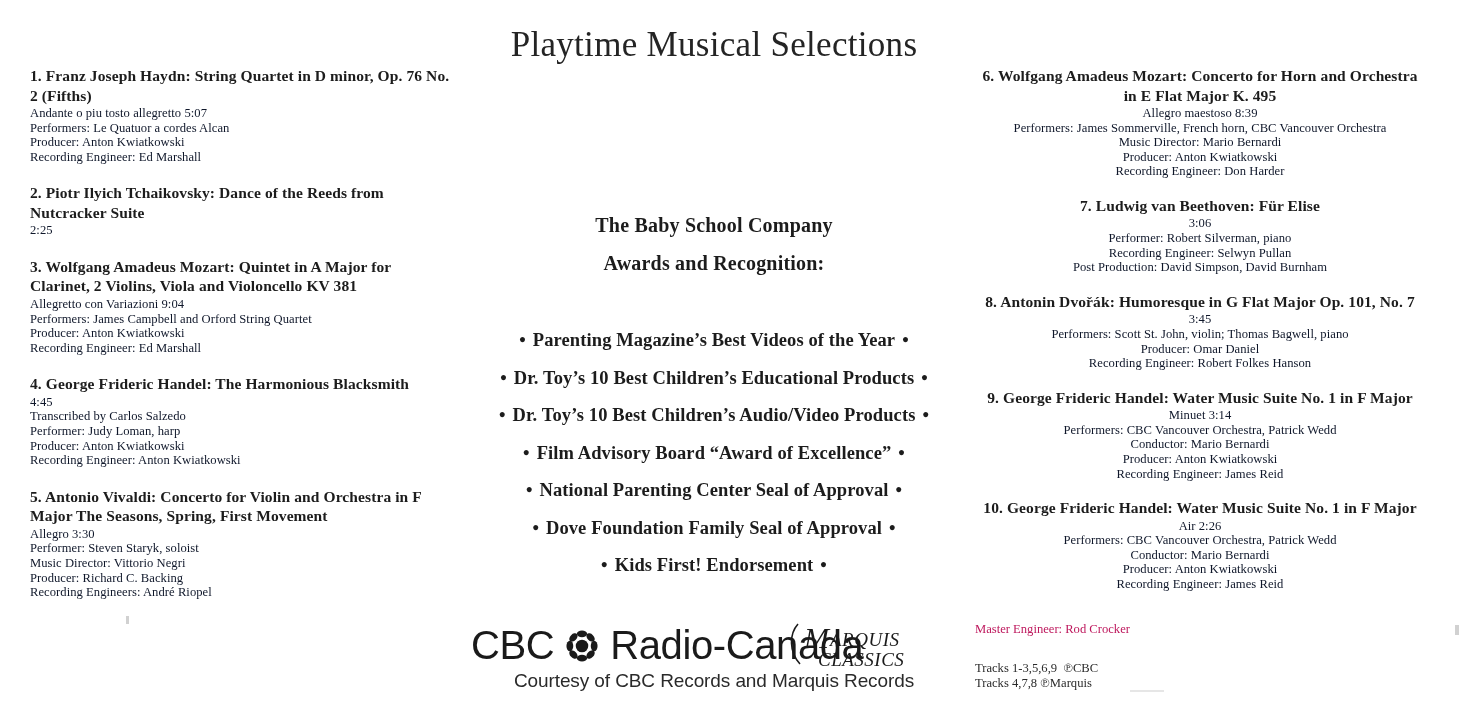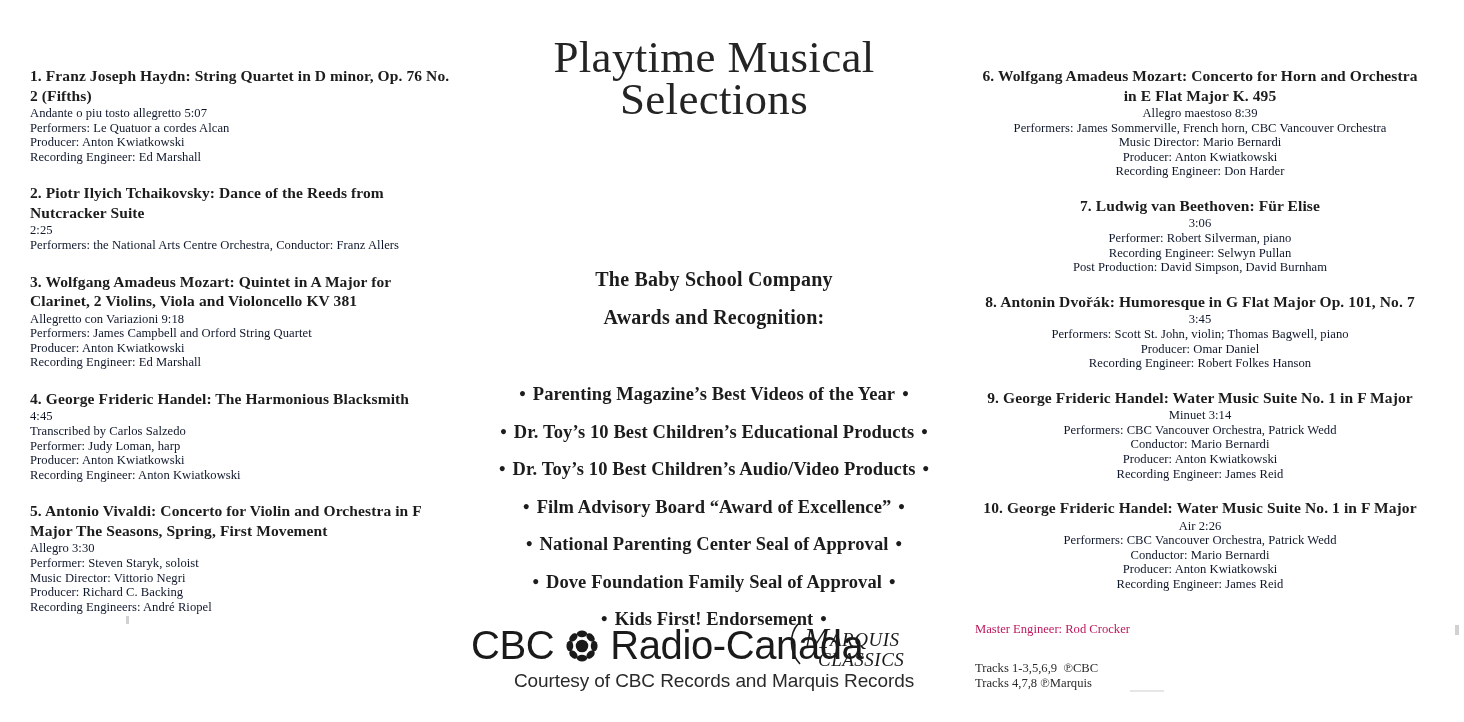--- a/index.html
+++ b/index.html
@@ -53,25 +53,25 @@
     margin: 0;
     letter-spacing: 0.05px;
   }
 
   
   .col-left .track { margin-bottom: 19px; }
   .col-right .track { margin-bottom: 17px; text-align: center; }
 
   
   .main-title {
-    font-size: 45px;
+    font-size: 35px;
     font-weight: normal;
     line-height: 42px;
     letter-spacing: 0.3px;
-    margin: 16px;
+    margin: 4px;
     color: #242424;
   }
   .awards-head {
     margin-top: 140px;
     font-size: 20px;
     font-weight: bold;
     line-height: 38px;
     letter-spacing: 0.2px;
   }
   .awards-list {
@@ -157,25 +157,24 @@
     <div class="track">
       <div class="track-title">1. Franz Joseph Haydn:  String Quartet in D minor, Op. 76 No. 2 (Fifths)</div>
       <div class="track-meta">Andante o piu tosto allegretto  5:07</div>
       <div class="track-meta">Performers: Le Quatuor a cordes Alcan</div>
       <div class="track-meta">Producer: Anton Kwiatkowski</div>
       <div class="track-meta">Recording Engineer: Ed Marshall</div>
     </div>
     <div class="track">
       <div class="track-title">2. Piotr Ilyich Tchaikovsky:  Dance of the Reeds from Nutcracker Suite</div>
       <div class="track-meta">2:25</div>
-      <div class="track-meta">Performers: the National Arts Centre Orchestra,  Conductor: Franz Allers</div>
     </div>
     <div class="track">
       <div class="track-title">3. Wolfgang Amadeus Mozart: Quintet in A Major for Clarinet, 2 Violins, Viola and Violoncello KV 381</div>
-      <div class="track-meta">Allegretto con Variazioni   9:18</div>
+      <div class="track-meta">Allegretto con Variazioni   9:04</div>
       <div class="track-meta">Performers: James Campbell and Orford String Quartet</div>
       <div class="track-meta">Producer: Anton Kwiatkowski</div>
       <div class="track-meta">Recording Engineer: Ed Marshall</div>
     </div>
     <div class="track">
       <div class="track-title">4. George Frideric Handel:  The Harmonious Blacksmith</div>
       <div class="track-meta">4:45</div>
       <div class="track-meta">Transcribed by Carlos Salzedo</div>
       <div class="track-meta">Performer:  Judy Loman, harp</div>
       <div class="track-meta">Producer: Anton Kwiatkowski</div>

